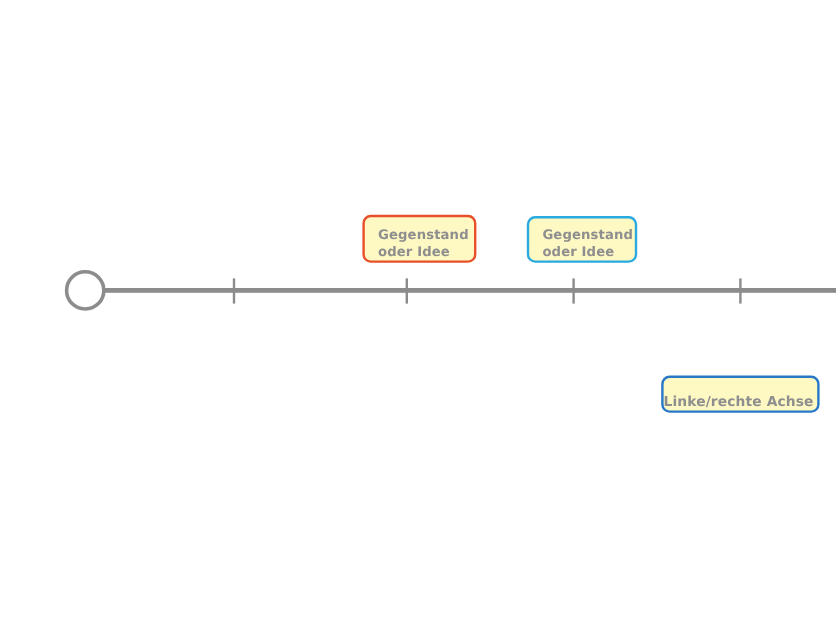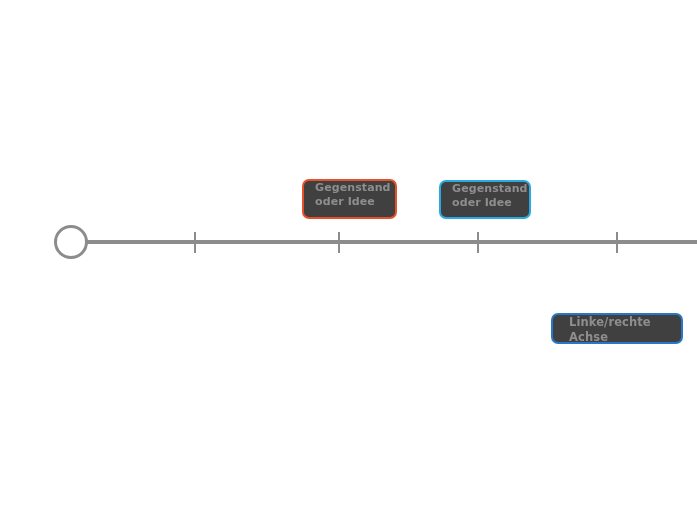--- a/index.html
+++ b/index.html
@@ -49,24 +49,24 @@
     top: 232px;
     width: 2px;
     height: 21px;
     background: #8c8c8c;
   }
 
   
   .node-box {
     position: absolute;
     box-sizing: border-box;
-    background: #404040;
+    background: #fef9c3;
     border-radius: 7px;
     display: flex;
-    align-items: flex-start;
+    align-items: flex-end;
     color: #8e8e8e;
     font-weight: bold;
     letter-spacing: 0.1px;
     line-height: 1.28;
   }
 
   .box-idea-left {
     left: 302px;
     top: 179px;
     width: 95px;
@@ -92,21 +92,21 @@
     border: 2px solid #f5b82e;
     padding-left: 12px;
     font-size: 11.5px;
   }
   .box-axis-legend {
     left: 551px;
     top: 313px;
     width: 132px;
     height: 31px;
     border: 2px solid #2878c8;
-    padding-left: 16px;
+    padding-left: 0;
     font-size: 11.5px;
   }
 
   .node-text {
     white-space: pre-line;
   }
 </style>
 </head>
 <body>
 

